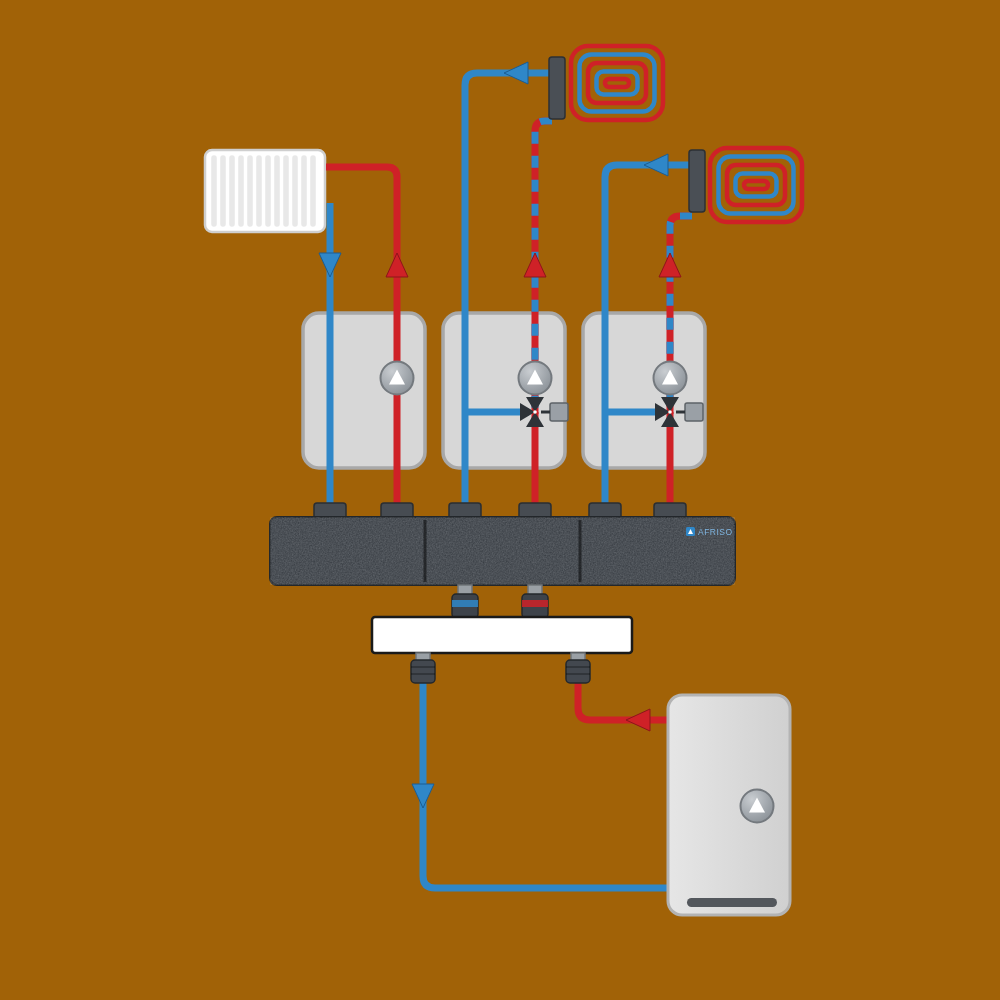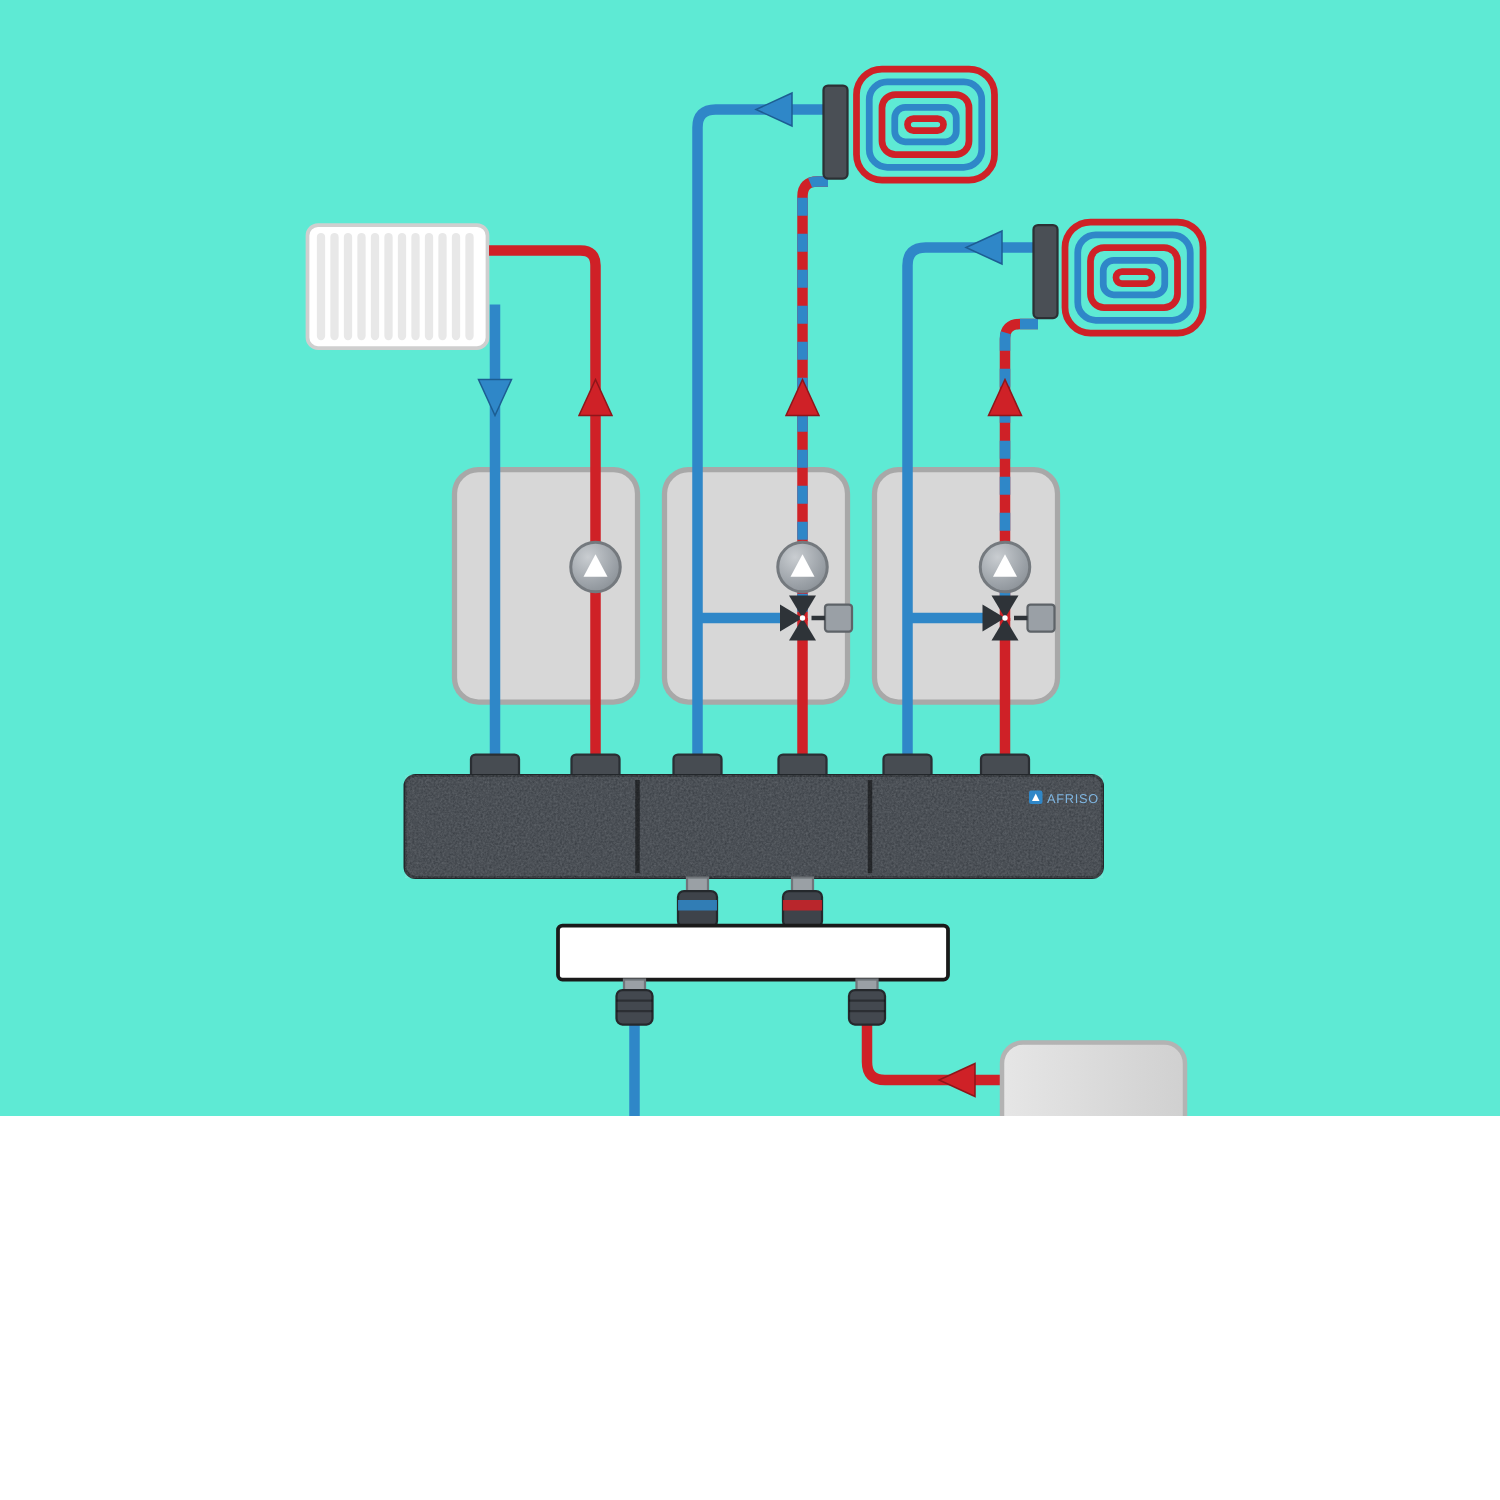--- a/index.html
+++ b/index.html
@@ -1,16 +1,16 @@
 <!DOCTYPE html>
 <html style="--supply: #cf2127; --return: #2f87c8; --station-fill: #d7d7d7; --station-border: #a8a8a8; --manifold-body: #363b41; --manifold-cap: #474c52; --separator-fill: #ffffff; --separator-border: #1a1a1a; --boiler-border: #b3b3b3; --valve: #2e3338; --plate: #4a4f55;"><head>
 <meta charset="utf-8">
 <style>
   html,body{margin:0;padding:0;background:#fff;}
-  .canvas{position:relative;width:1000px;height:744px;background:#5eead4;overflow:hidden;
+  .canvas{position:relative;width:1000px;height:1000px;background:#a16207;overflow:hidden;
           font-family:"Liberation Sans",sans-serif;}
   svg{display:block;}
   svg text{font-family:"Liberation Sans",sans-serif;}
 
   .pipe{fill:none;stroke-width:7;stroke-linejoin:round;}
   .pipe.return{stroke:var(--return,#2f87c8);}
   .pipe.supply{stroke:var(--supply,#cf2127);}
   .pipe.mixed-base{stroke:var(--supply,#cf2127);}
   .pipe.mixed-dash{stroke:var(--return,#2f87c8);stroke-dasharray:12 12;}
 

